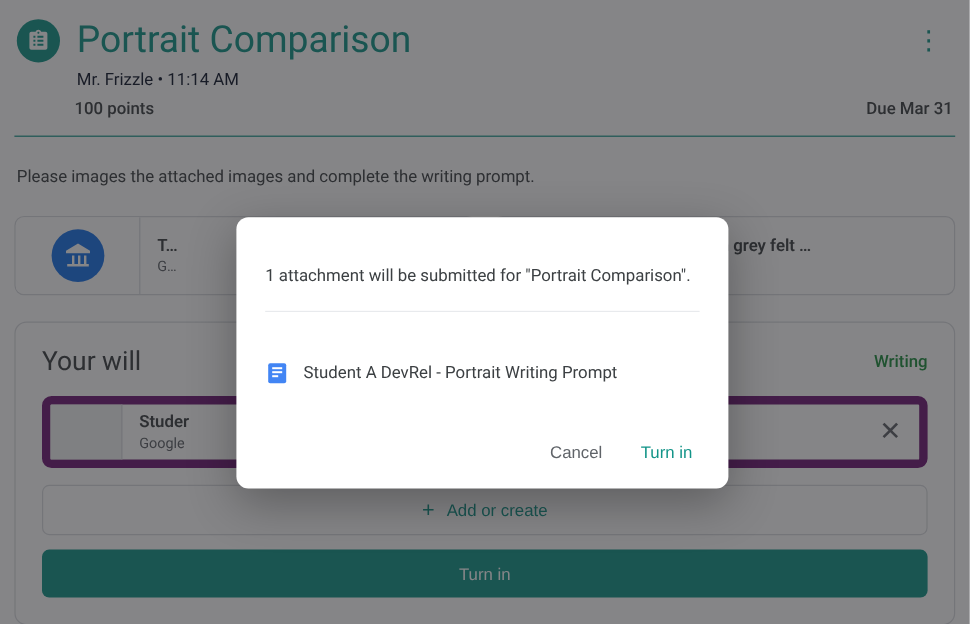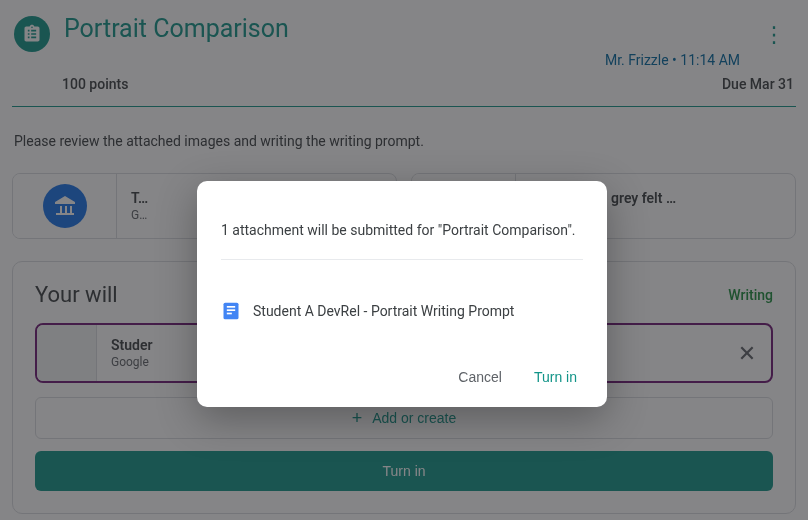--- a/index.html
+++ b/index.html
@@ -26,31 +26,30 @@
     width: 36px; height: 36px;
     border-radius: 50%;
     background: #129488;
     display: flex; align-items: center; justify-content: center;
     flex-shrink: 0;
     margin-top: 2px;
   }
   .assign-icon svg { width: 20px; height: 20px; fill: #fff; }
   .header-main { flex: 1; }
   .title {
-    font-size: 25px;
+    font-size: 31px;
     font-weight: 400;
     color: #129488;
     line-height: 1.2;
     margin: 0;
   }
   .subline {
     font-size: 14px;
-    color: #0369a1;
+    color: #0f172a;
     margin-top: 8px;
-    text-align: right;
   }
   .kebab {
     width: 40px; height: 40px;
     display: flex; align-items: center; justify-content: center;
     border-radius: 50%;
     color: #129488;
     font-size: 22px;
     cursor: pointer;
   }
   .meta-row {
@@ -129,21 +128,21 @@
     color: #3c4043;
     font-weight: 400;
   }
   .assigned {
     font-size: 14px;
     font-weight: 500;
     color: #1e8e3e;
   }
   .file-row {
     margin-top: 16px;
-    border: 2px solid #701a75;
+    border: 7px solid #701a75;
     border-radius: 8px;
     height: 60px;
     display: flex; align-items: center;
     overflow: hidden;
   }
   .file-thumb {
     width: 60px; height: 100%;
     border-right: 1px solid #dadce0;
     background: #f1f3f4;
     flex-shrink: 0;
@@ -249,21 +248,21 @@
     <div class="kebab">
         <span>⋮</span>
       </div>
   </div>
 
   <div class="meta-row">
     <span>100 points</span>
     <span class="due">Due Mar 31</span>
   </div>
 
-  <div class="desc">Please review the attached images and writing the writing prompt.</div>
+  <div class="desc">Please images the attached images and complete the writing prompt.</div>
 
   <div class="attach-row">
     <div class="attach-card">
       <div class="attach-thumb">
         <div class="culture-circle">
           <svg viewBox="0 0 24 24">
               <path d="M12 2L2 8v2h20V8L12 2zm-7 10v7H3v2h18v-2h-2v-7h-2v7h-3v-7h-2v7H9v-7H7v7H5v-7z"></path>
             </svg>
         </div>
       </div>

